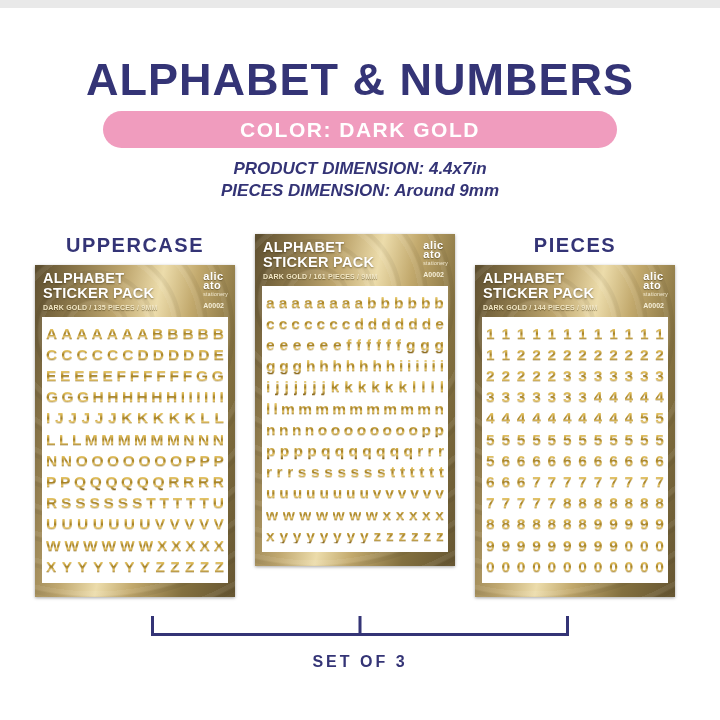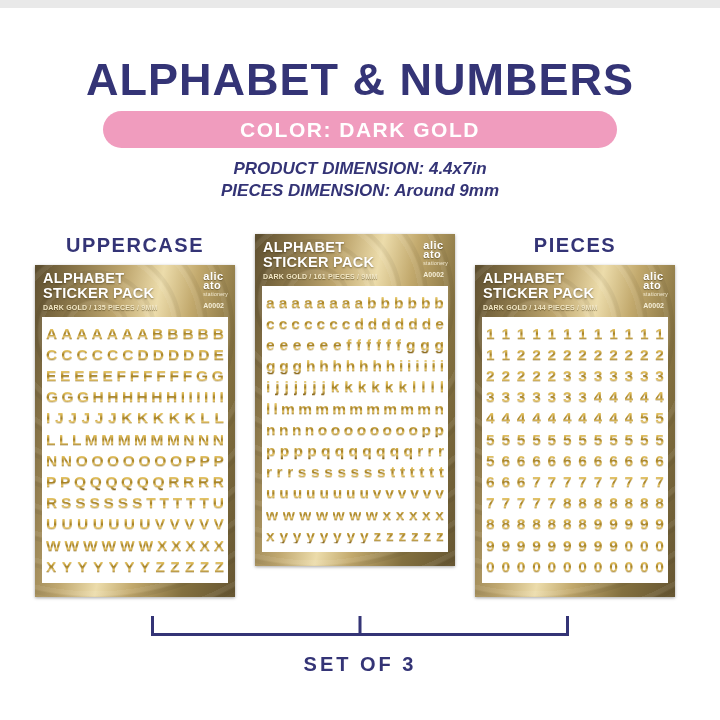--- a/index.html
+++ b/index.html
@@ -92,21 +92,21 @@
     border-left:3px solid var(--navy);
     border-right:3px solid var(--navy);
     border-bottom:3px solid var(--navy);
   }
   .bracket-mid{
     position:absolute;left:50%;top:0;width:3px;height:100%;
     background:var(--navy);transform:translateX(-50%);
   }
   .set-label{
     position:absolute;top:645px;left:0;width:100%;text-align:center;
-    font-size:20px;font-weight:bold;color:var(--navy);letter-spacing:3px;
+    font-size:16px;font-weight:bold;color:var(--navy);letter-spacing:3px;
   }
 </style>
 </head>
 <body>
 
 <div class="canvas">
 
   <div class="title">ALPHABET &amp; NUMBERS</div>
 
   <div class="pill">

